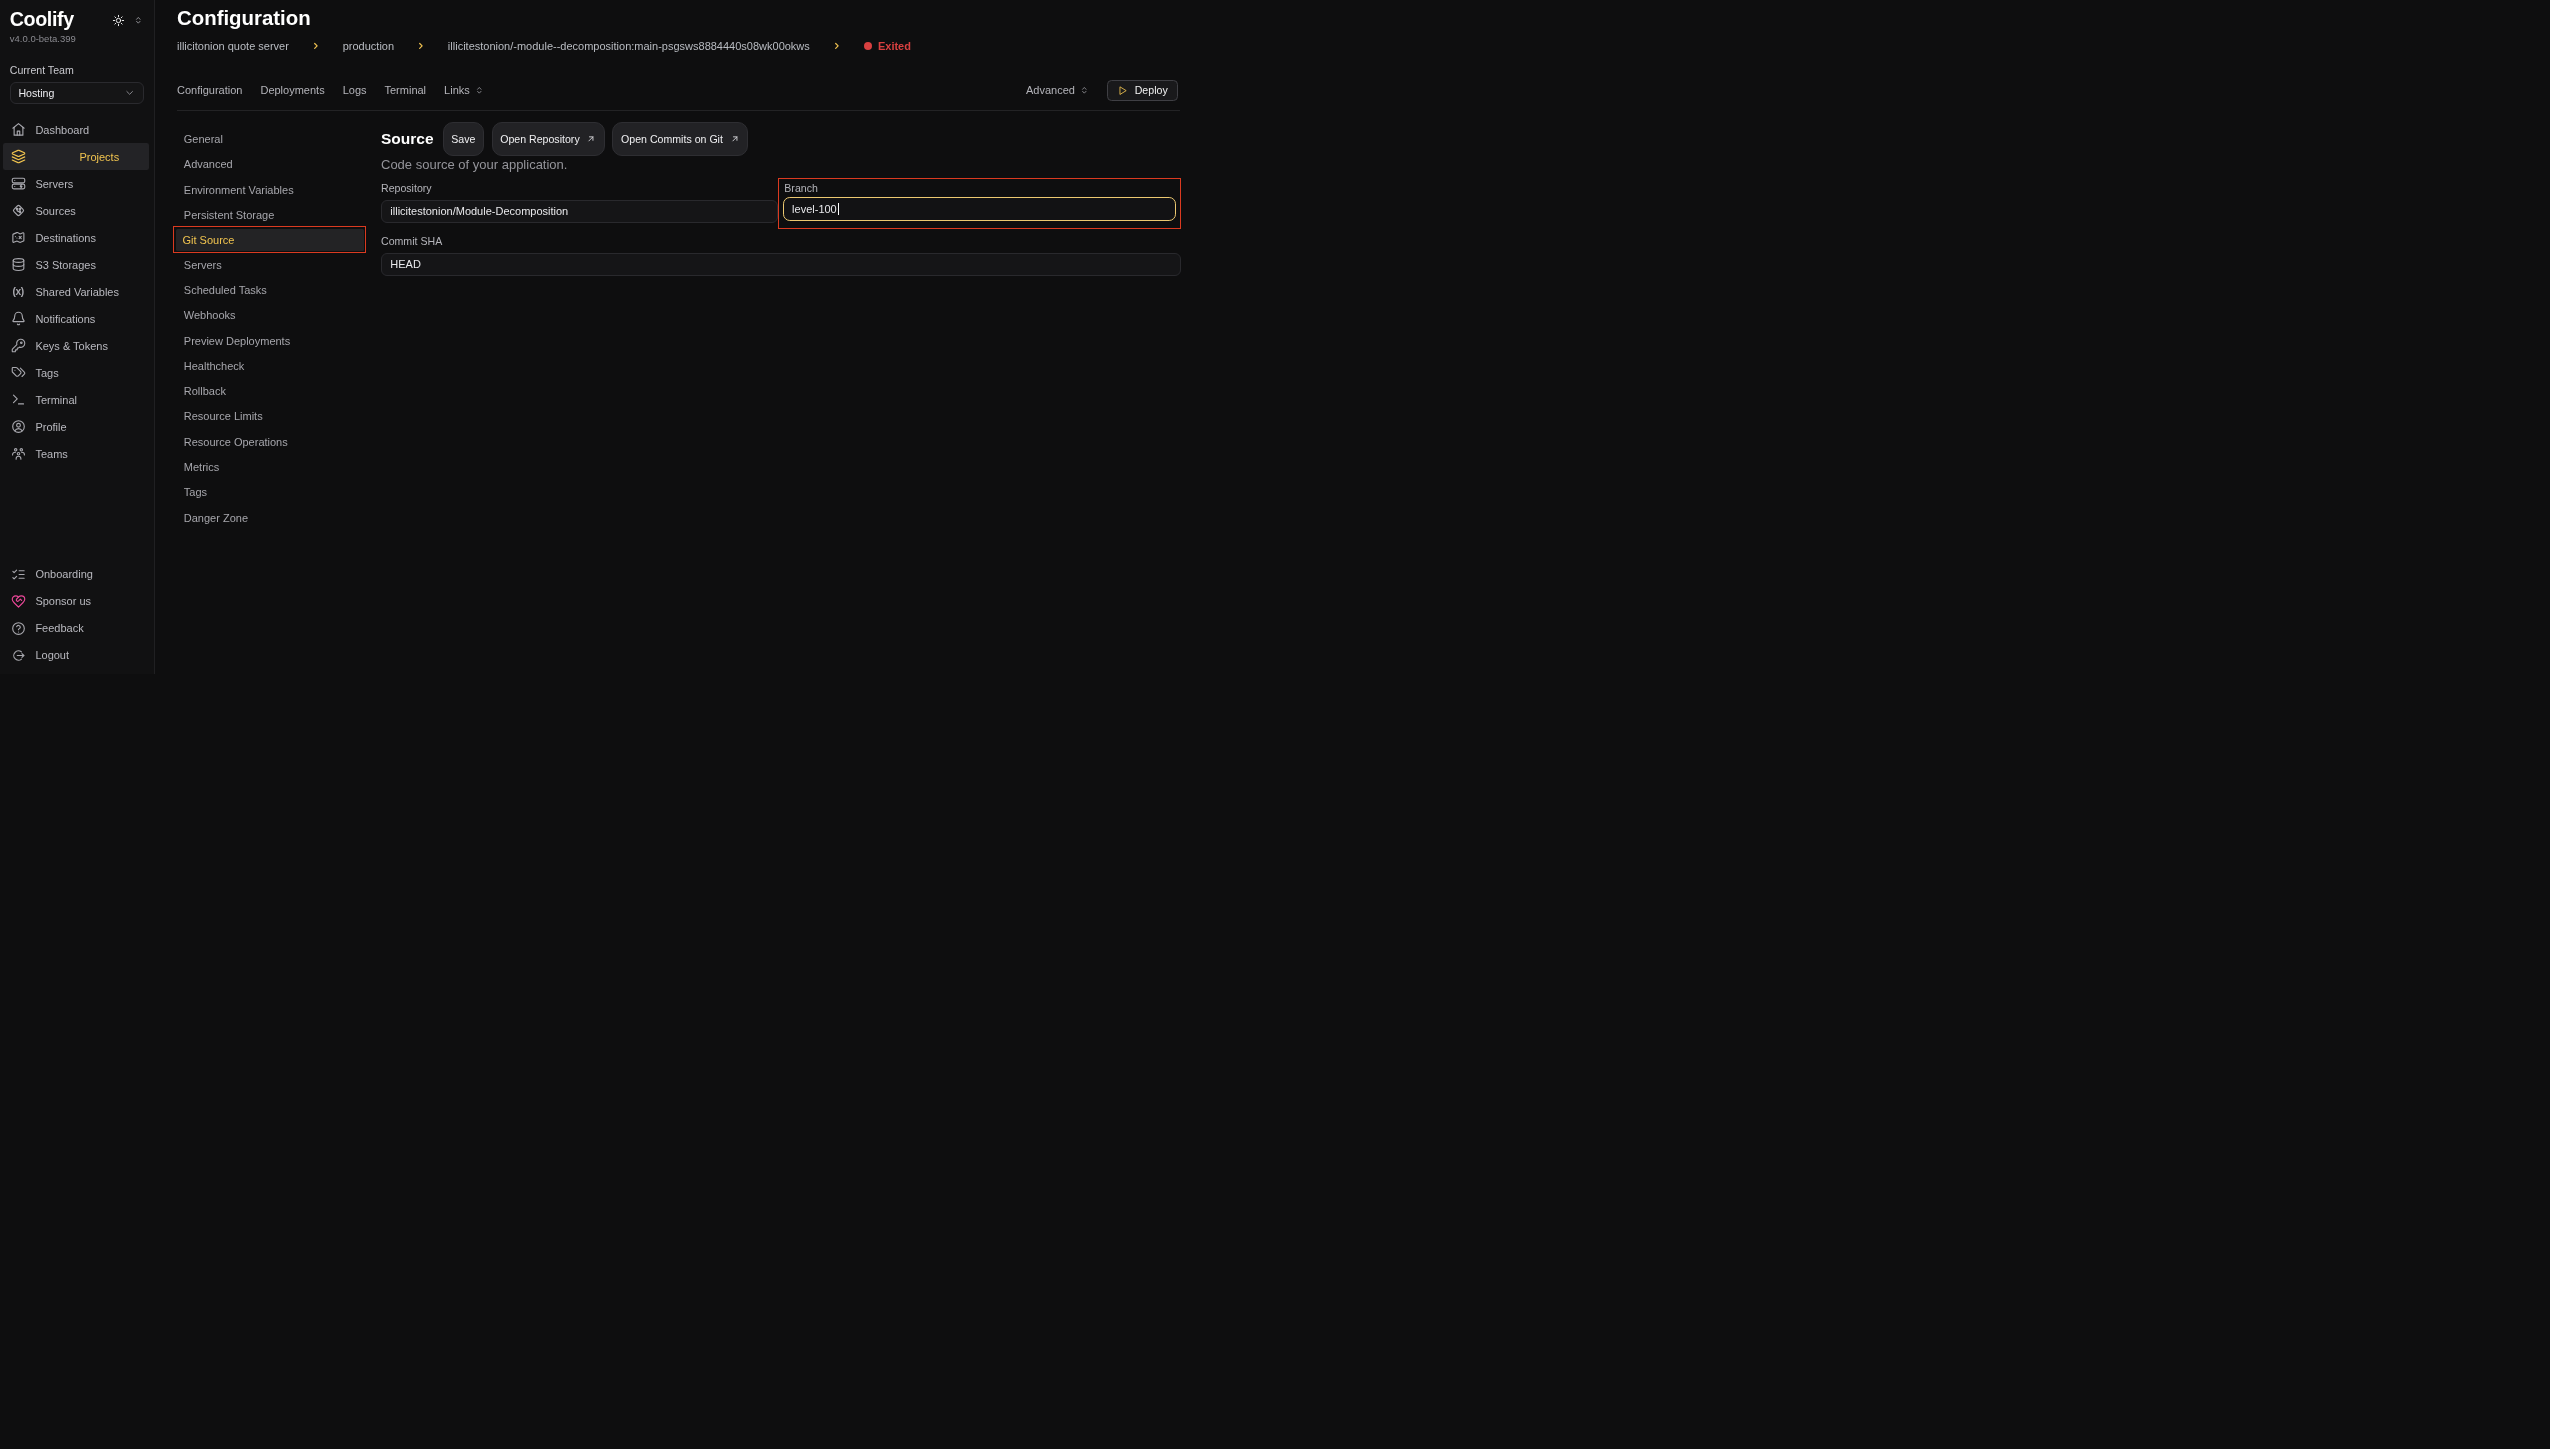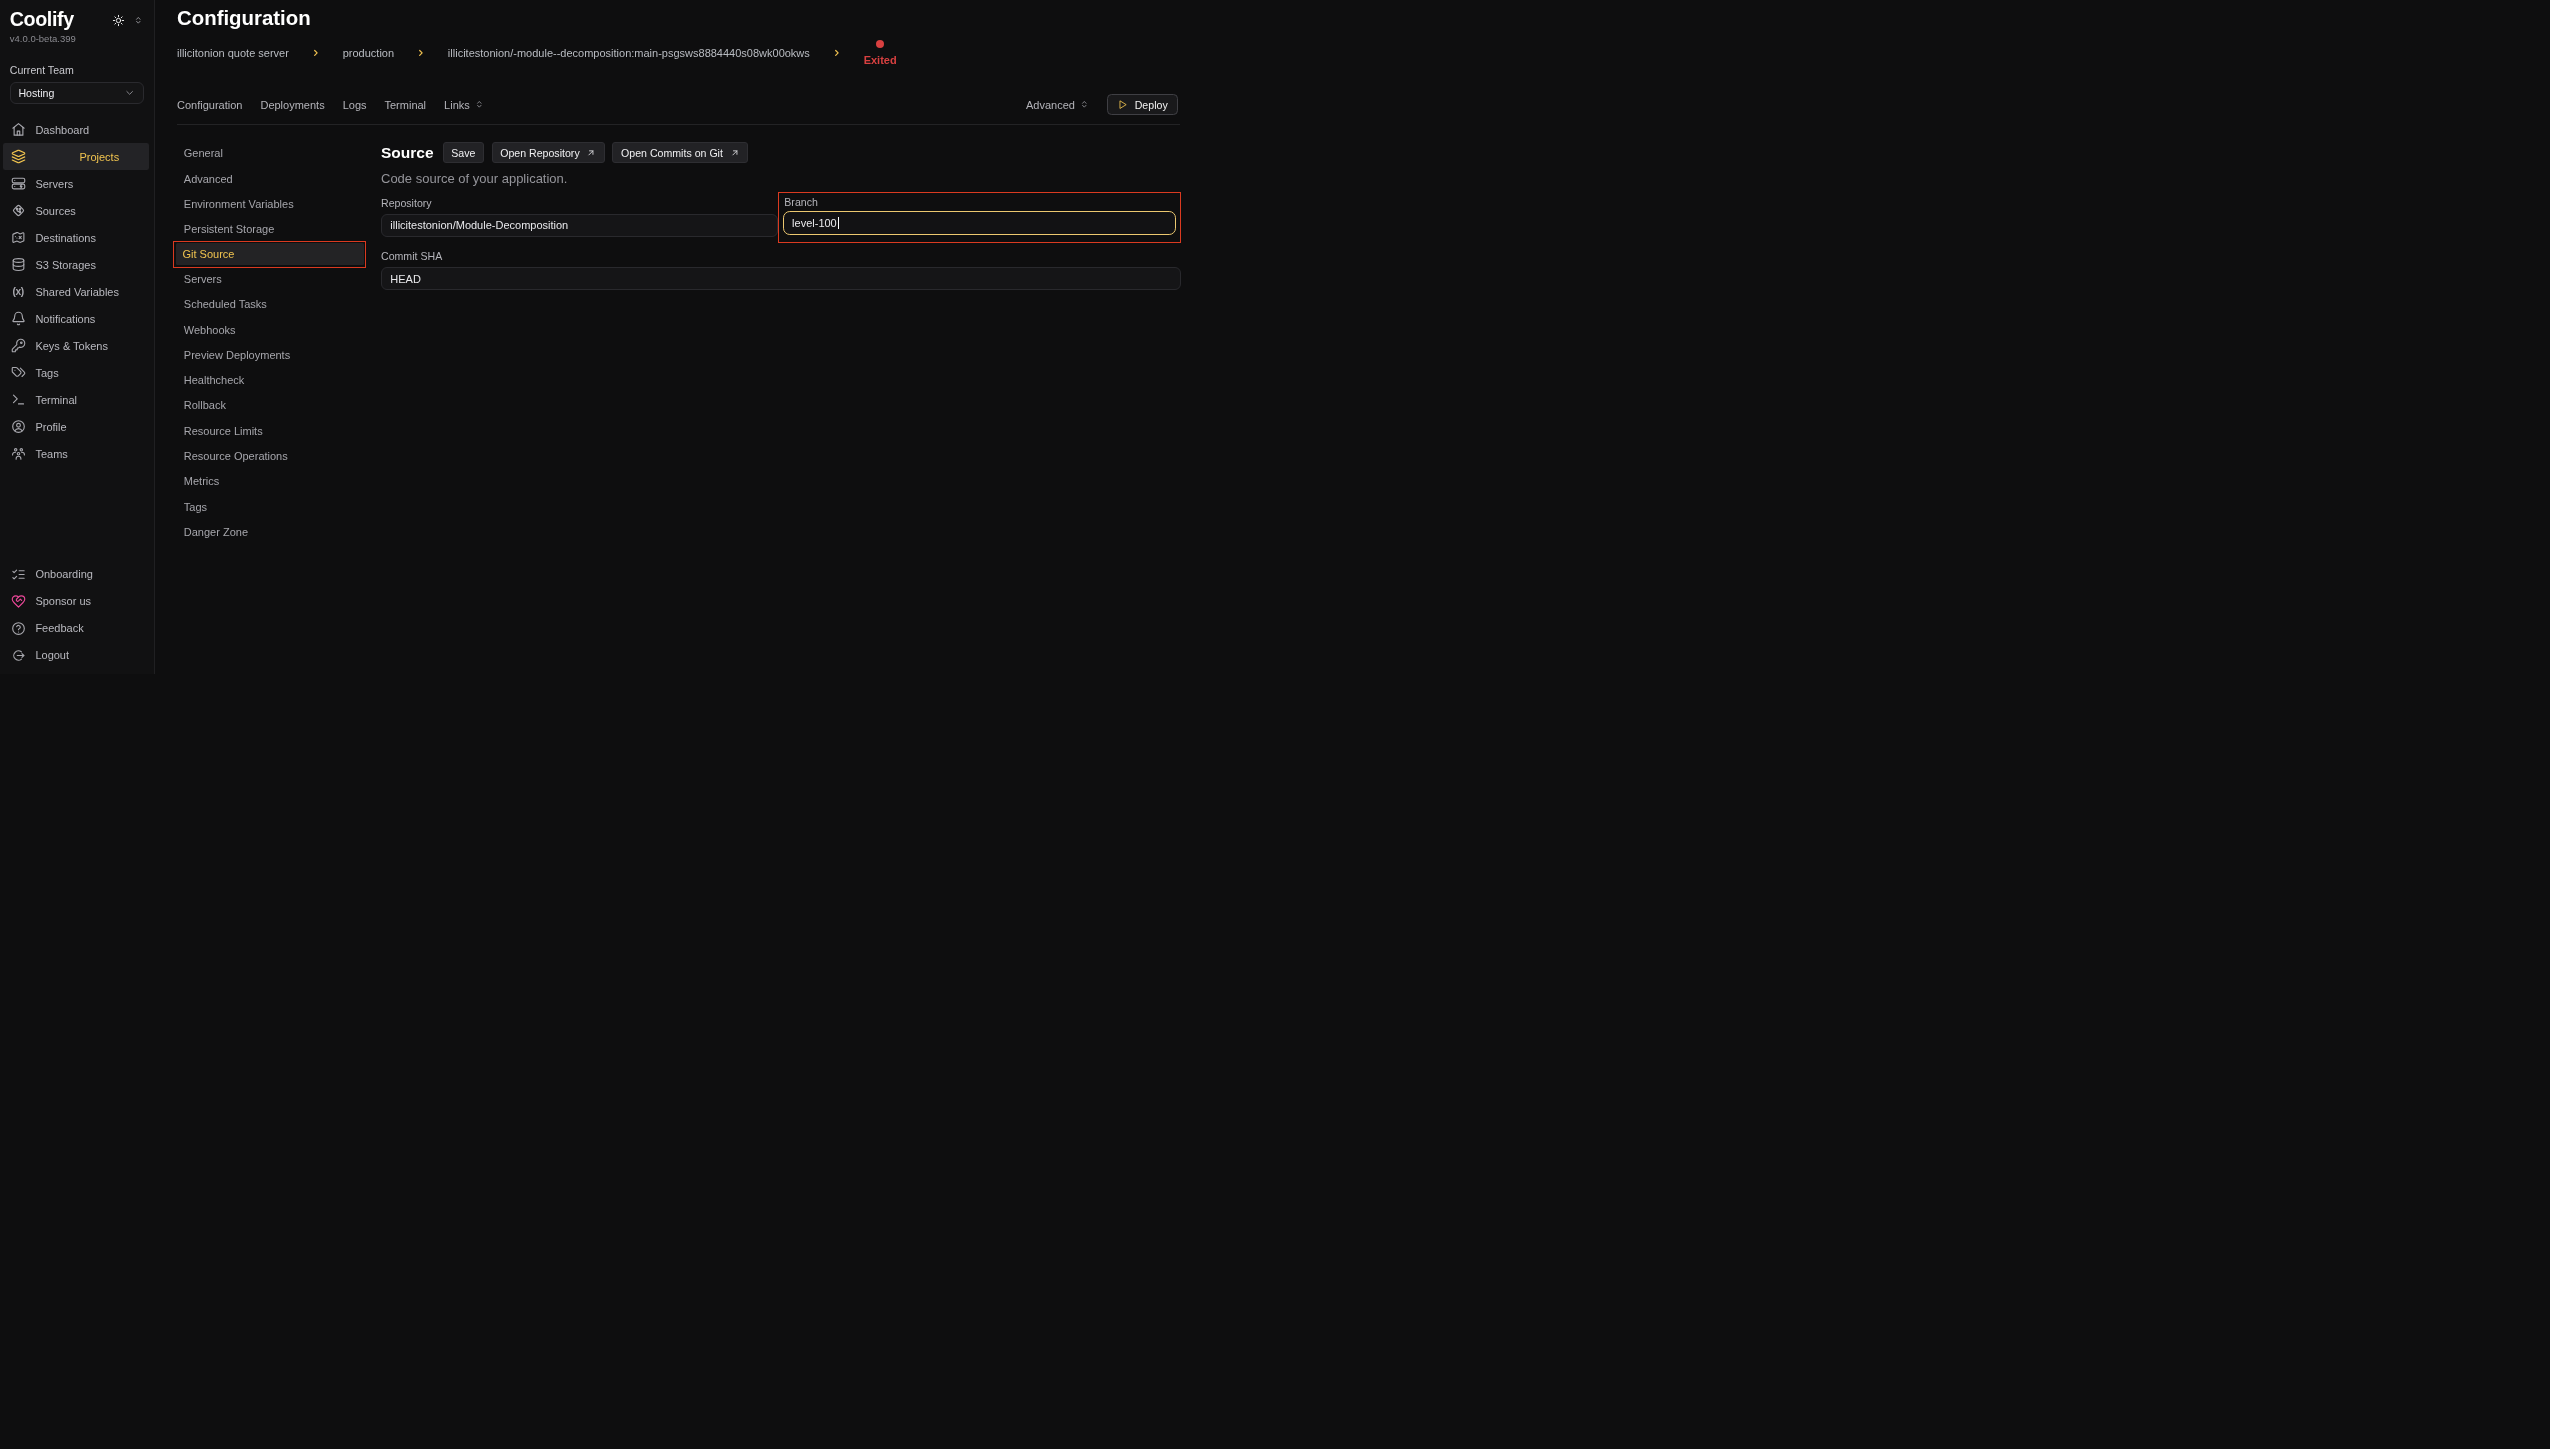--- a/index.html
+++ b/index.html
@@ -36,21 +36,21 @@
   .s-item.active{background:#232326;color:var(--accent-yellow);gap:44px;}
   .s-item.active .s-ic{color:var(--accent-yellow);}
   .s-ic.pink{color:var(--sponsor-pink);}
 
   
   .main{position:absolute;left:155px;top:0;right:0;bottom:0;}
   .page-title{margin:6px 0 0 22px;font-size:20.4px;font-weight:700;color:#fff;line-height:24px;}
   .breadcrumb{margin:9.8px 0 0 22px;display:flex;align-items:center;gap:22px;font-size:11px;color:#b9bcc2;white-space:nowrap;}
   .crumb{cursor:pointer;}
   .crumb-sep{width:9.8px;height:9.8px;color:#eec050;flex:none;}
-  .status{display:flex;align-items:center;gap:6px;color:var(--status-red);font-weight:700;font-size:11px;cursor:default;flex-direction:column;}
+  .status{display:flex;align-items:center;gap:6px;color:var(--status-red);font-weight:700;font-size:11px;cursor:default;}
   .status-dot{width:8.3px;height:8.3px;border-radius:50%;background:var(--status-red);}
 
   .tab-row{margin:28px 8.3px 0 22px;display:flex;align-items:center;height:21px;}
   .tabs{display:flex;gap:18px;align-items:center;font-size:11px;color:#b4b4ba;}
   .tab{display:flex;align-items:center;gap:4.5px;cursor:pointer;}
   .tab-chev{width:10.6px;height:10.6px;color:#9a9aa0;}
   .right-tools{margin-left:auto;display:flex;align-items:center;gap:16.6px;}
   .advanced{display:flex;align-items:center;gap:4.5px;font-size:11px;color:#b4b4ba;cursor:pointer;}
   .deploy-btn{height:21px;display:flex;align-items:center;gap:6.8px;background:#19191b;border:0.8px solid #3f3f44;border-radius:4.5px;padding:0 9px;color:#f2f2f2;font-size:10.6px;cursor:pointer;}
   .play-w{width:11.3px;height:11.3px;color:var(--accent-yellow);}
@@ -58,21 +58,21 @@
 
   .content{display:flex;margin:17.4px 8.3px 0 22px;align-items:flex-start;}
   .subnav{width:189px;flex:none;}
   .n-item{height:22px;line-height:22px;padding-left:6.8px;font-size:11px;color:#a6a6ac;margin-bottom:3.3px;box-sizing:border-box;cursor:pointer;border-radius:1.5px;}
   .n-item.active{background:#232325;color:var(--accent-yellow);margin-bottom:0;}
   .red-box{border:1.5px solid var(--annotation-red);padding:1.5px;margin:-3px 0 0.3px -3.8px;}
 
   .fields-col{margin-left:15px;width:800px;flex:none;}
   .source-head{display:flex;align-items:center;gap:7.6px;height:21px;}
   .source-title{font-size:15.5px;font-weight:700;color:#fff;margin-right:1.5px;}
-  .btn{height:21px;display:inline-flex;align-items:center;gap:6.8px;background:#222225;border:0.8px solid #2e2e32;border-radius:3px;padding:0 7.6px;font-size:10.6px;color:#f0f0f2;box-sizing:border-box;cursor:pointer;white-space:nowrap;}
+  .btn{height:34px;display:inline-flex;align-items:center;gap:6.8px;background:#222225;border:0.8px solid #2e2e32;border-radius:10px;padding:0 7.6px;font-size:10.6px;color:#f0f0f2;box-sizing:border-box;cursor:pointer;white-space:nowrap;}
   .ext-w{width:9.8px;height:9.8px;color:#d8d8dc;}
   .desc{margin-top:7.6px;font-size:13px;color:#94949a;}
   .row1{display:flex;margin-top:10.6px;align-items:flex-start;}
   .f-left{width:397px;}
   .f-label{display:block;font-size:10.6px;color:#b4b4ba;margin-bottom:5.3px;}
   .input{height:23px;box-sizing:border-box;background:#151517;border:0.8px solid #29292d;border-radius:6px;display:flex;align-items:center;padding:0 8.3px;font-size:11px;color:#e9e9ec;cursor:text;}
   .branch-box{margin-left:auto;width:403px;box-sizing:border-box;border:1.5px solid var(--annotation-red);padding:3px 3.8px 6.8px 3.8px;margin-top:-4.5px;}
   .branch-box .f-label{margin:0 0 3px 1.5px;}
   .input.focused{height:24px;border:1.5px solid var(--focus-border);border-radius:6.8px;background:#121214;}
   .caret{display:inline-block;width:1.1px;height:12px;background:#fff;margin-left:0.8px;vertical-align:-2.3px;}

